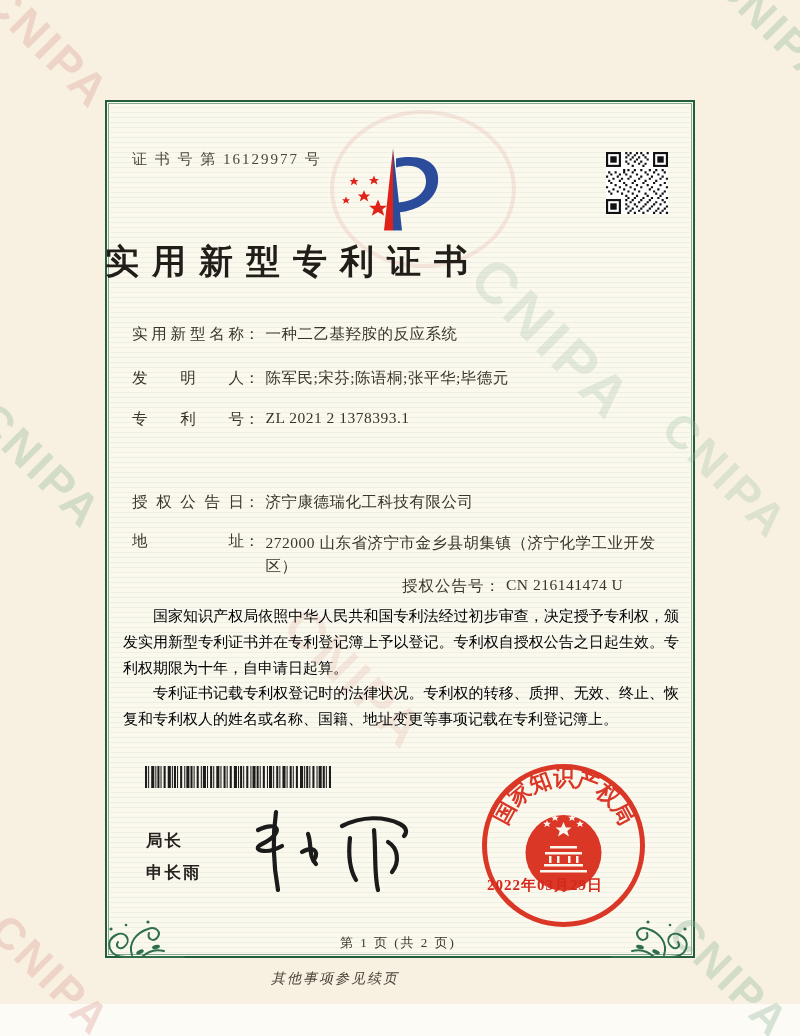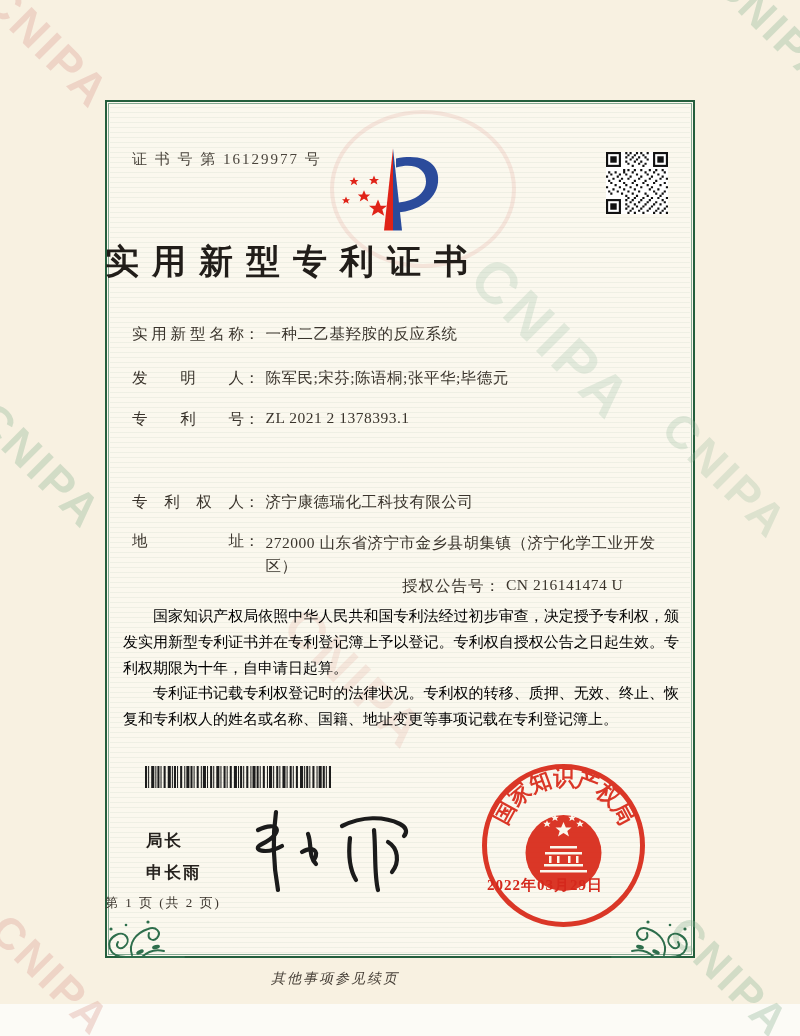--- a/index.html
+++ b/index.html
@@ -62,21 +62,21 @@
   
   .barcode{position:absolute;left:145px;top:766px;z-index:2;}
   .officer{position:absolute;left:146px;top:830px;z-index:2;font-size:16.5px;font-weight:600;color:#26221e;}
   .officer div{margin-bottom:10px;letter-spacing:2px;}
   .signature{position:absolute;left:238px;top:800px;z-index:3;}
   .seal{position:absolute;left:476px;top:758px;z-index:3;opacity:.94;}
   .seal-date{
     position:absolute;left:487px;top:876px;z-index:4;font-size:15px;font-weight:bold;
     color:#d5281c;letter-spacing:1px;
   }
-  .page-info{position:absolute;left:105px;top:894px;width:586px;text-align:left;font-size:13px;color:#3c362e;z-index:5;letter-spacing:2px;}
+  .page-info{position:absolute;left:105px;top:934px;width:586px;text-align:center;font-size:13px;color:#3c362e;z-index:5;letter-spacing:2px;}
   .footer-note{position:absolute;left:0;top:970px;width:670px;text-align:center;font-size:14px;font-style:italic;color:#474038;z-index:2;letter-spacing:2px;}
   .scan-edge{position:absolute;left:0;top:1004px;width:800px;height:32px;background:#fcfbf6;z-index:0;}
 </style>
 </head>
 <body>
 
 <div class="page">
 
   <div class="wm wm-pink wm1">CNIPA</div>
   <div class="wm wm-green wm2">CNIPA</div>
@@ -164,21 +164,21 @@
   <div class="field" style="top:324px;">
     <span class="f-label">实用新型名称</span><span class="f-colon">：</span><span class="f-value">一种二乙基羟胺的反应系统</span>
   </div>
   <div class="field" style="top:368px;">
     <span class="f-label">发明人</span><span class="f-colon">：</span><span class="f-value">陈军民;宋芬;陈语桐;张平华;毕德元</span>
   </div>
   <div class="field" style="top:409px;">
     <span class="f-label">专利号</span><span class="f-colon">：</span><span class="f-value">ZL 2021 2 1378393.1</span>
   </div>
   <div class="field" style="top:492px;">
-    <span class="f-label">专利权人</span><span class="f-colon">：</span><span class="f-value">济宁康德瑞化工科技有限公司</span>
+    <span class="f-label">授权公告日</span><span class="f-colon">：</span><span class="f-value">济宁康德瑞化工科技有限公司</span>
   </div>
   <div class="field" style="top:531px;">
     <span class="f-label">地址</span><span class="f-colon">：</span><span class="f-value addr">272000 山东省济宁市金乡县胡集镇（济宁化学工业开发区）</span>
   </div>
   <div class="field grant-no" style="top:576px;">
     <span class="f-label">授权公告号</span><span class="f-colon">：</span><span class="f-value">CN 216141474 U</span>
   </div>
 
   <div class="body-text">
     <p>国家知识产权局依照中华人民共和国专利法经过初步审查，决定授予专利权，颁发实用新型专利证书并在专利登记簿上予以登记。专利权自授权公告之日起生效。专利权期限为十年，自申请日起算。</p>

